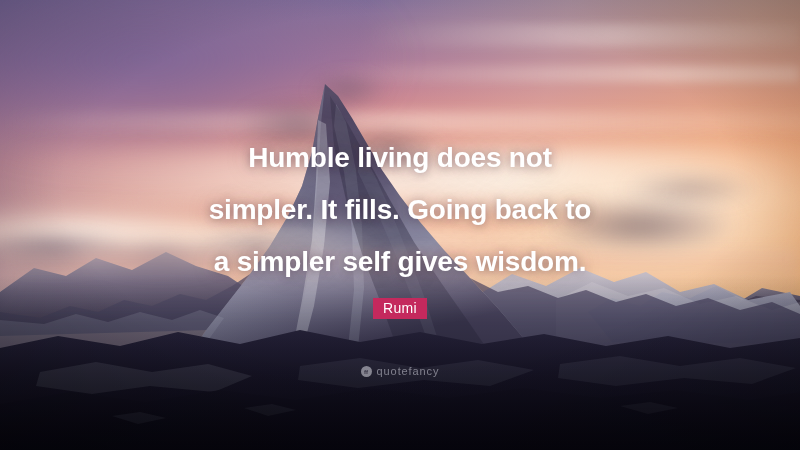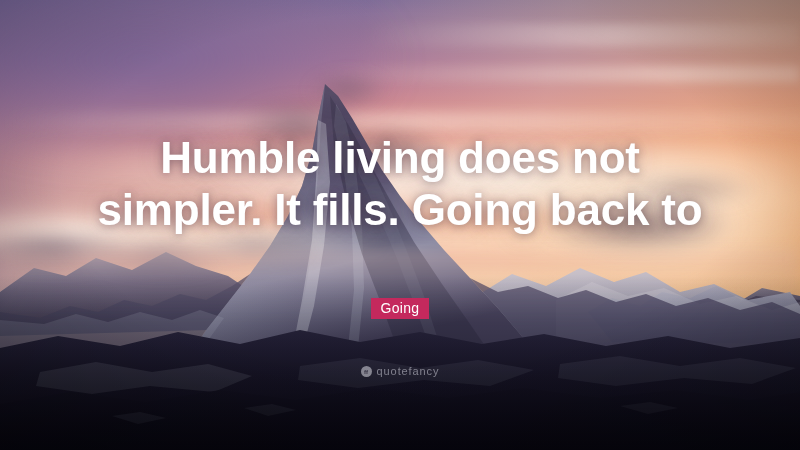--- a/index.html
+++ b/index.html
@@ -173,21 +173,21 @@
     pointer-events:none;
   }
 
   
   .quote {
     position:absolute;
     left:0; right:0;
     top:132px;
     text-align:center;
     color:#ffffff;
-    font-size:44px;
+    font-size:28px;
     font-weight:700;
     line-height:52px;
     letter-spacing:-0.2px;
     text-shadow:0 1px 9px rgba(60,40,60,0.45), 0 0 26px rgba(80,50,70,0.28);
     z-index:6;
   }
   .quote .qline { display:block; white-space:nowrap; }
 
   .author-wrap {
     position:absolute;
@@ -336,24 +336,25 @@
   <div class="tuft-l"></div>
   <div class="wisp-peak"></div>
   <div class="wisp-peak2"></div>
   <div class="haze-mid"></div>
   <div class="floor-dark"></div>
   <div class="vignette"></div>
 
   <div class="quote">
     <span class="qline">Humble living does not</span>
     <span class="qline">simpler. It fills. Going back to</span>
+    <span class="qline">a simpler self gives wisdom.</span>
   </div>
 
   <div class="author-wrap">
-    <span class="author">Going</span>
+    <span class="author">Rumi</span>
   </div>
 
   <div class="watermark">
     <span class="wm-logo">ff</span>
     <span class="wm-text">quotefancy</span>
   </div>
 
 </div>
 
 </body></html>

